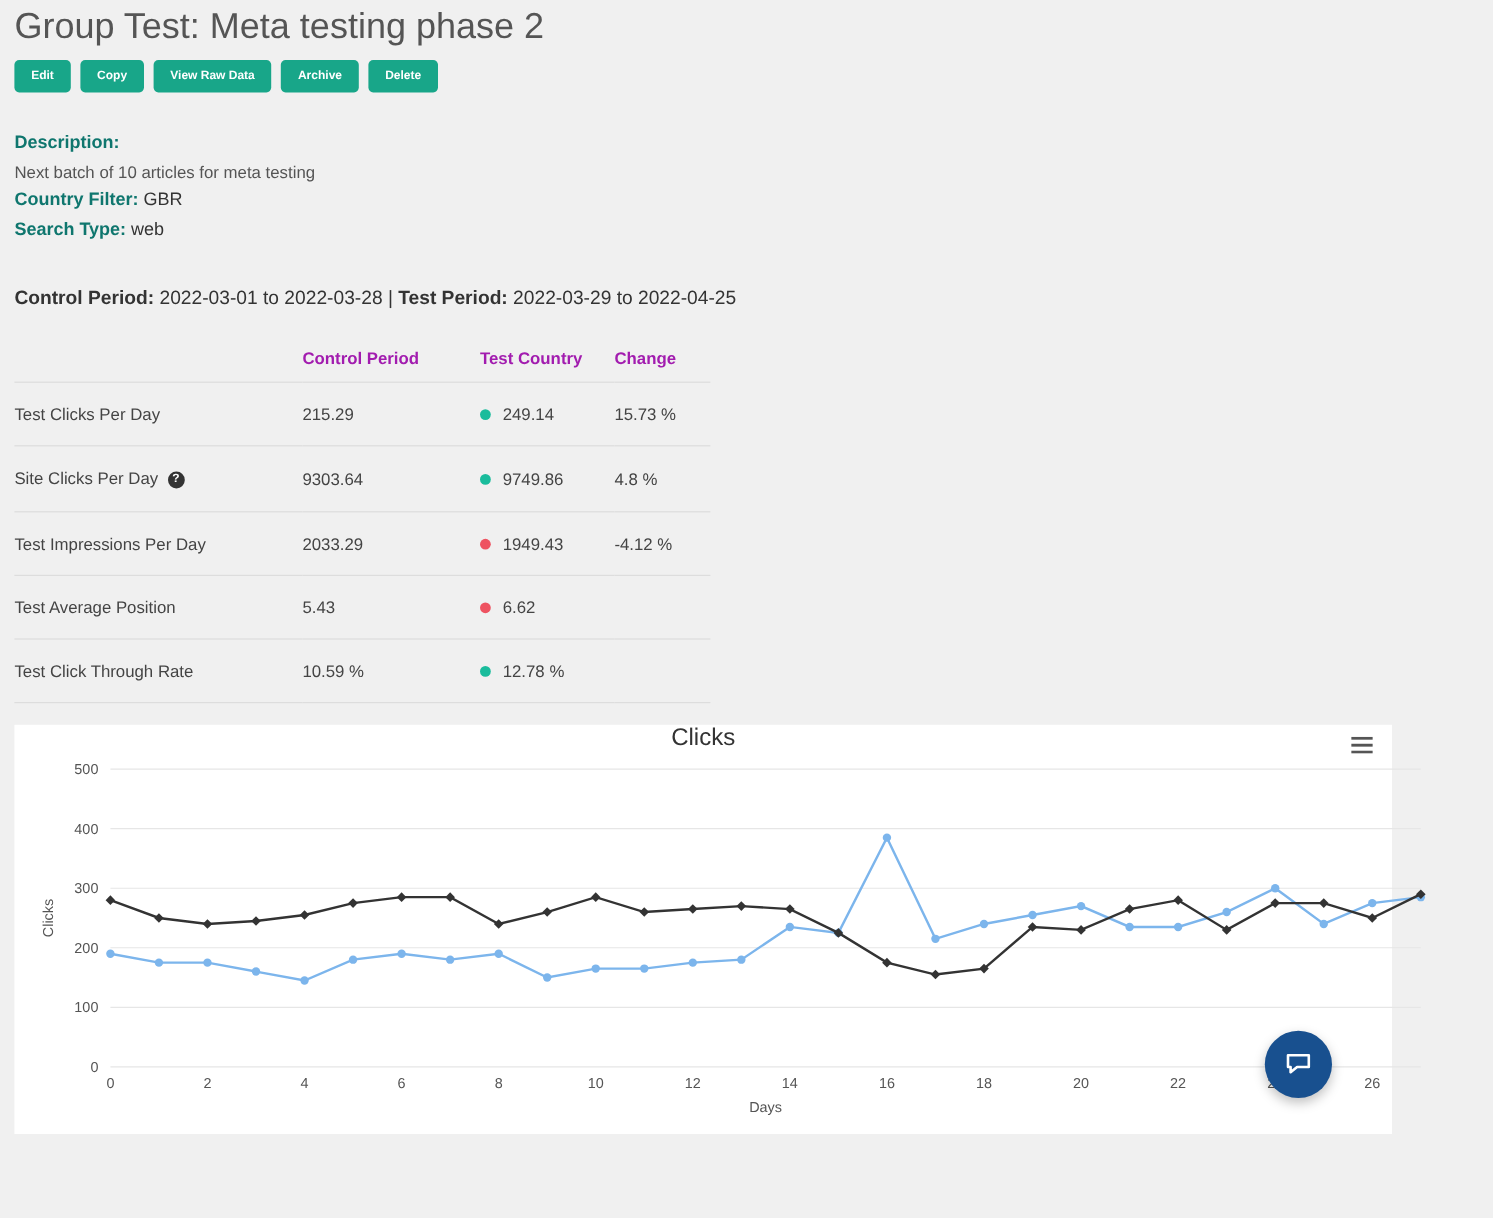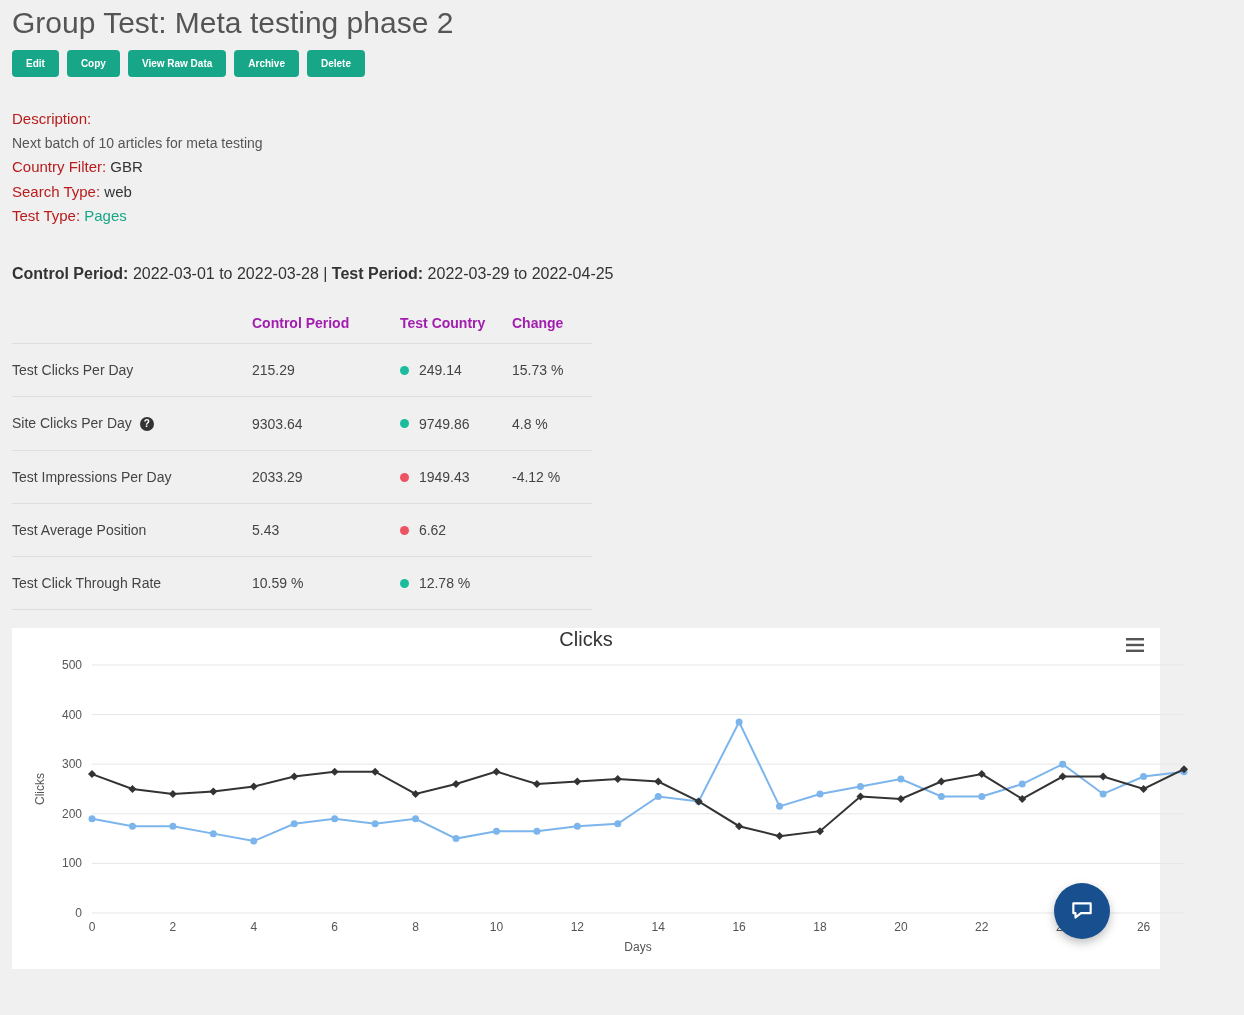--- a/index.html
+++ b/index.html
@@ -26,21 +26,21 @@
     background: #18a689;
     color: #fff;
     border: none;
     border-radius: 4px;
     padding: 8px 14px;
     font-size: 10px;
     font-weight: 600;
     cursor: pointer;
   }
   .meta-block { margin-top: 26px; font-size: 15px; line-height: 1.65; color:#333;}
-  .meta-block .lbl { font-weight: 400; color:#b91c1c; }
+  .meta-block .lbl { font-weight: 700; color:#0f766e; }
   .meta-block .desc-text { font-size: 14px; color:#555; }
   .meta-block a.link { color:#18a689; text-decoration:none; }
   .periods { margin-top: 36px; font-size:16px; color:#333;}
   .periods .lbl { font-weight:700; }
   
   table.metrics {
     margin-top: 20px;
     border-collapse: collapse;
     width: 580px;
   }
@@ -144,24 +144,20 @@
   <div class="meta-block">
     <div>
       <span class="lbl">Description:</span>
     </div>
     <div class="desc-text">Next batch of 10 articles for meta testing</div>
     <div>
       <span class="lbl">Country Filter:</span><span> GBR</span>
     </div>
     <div>
       <span class="lbl">Search Type:</span><span> web</span>
-    </div>
-    <div>
-      <span class="lbl">Test Type:</span>
-      <a href="#" class="link">Pages</a>
     </div>
   </div>
 
   <div class="periods">
     <span class="lbl">Control Period:</span><span> 2022-03-01 to 2022-03-28 </span>
     <span>| </span>
     <span class="lbl">Test Period:</span><span> 2022-03-29 to 2022-04-25</span>
   </div>
 
   <table class="metrics">

